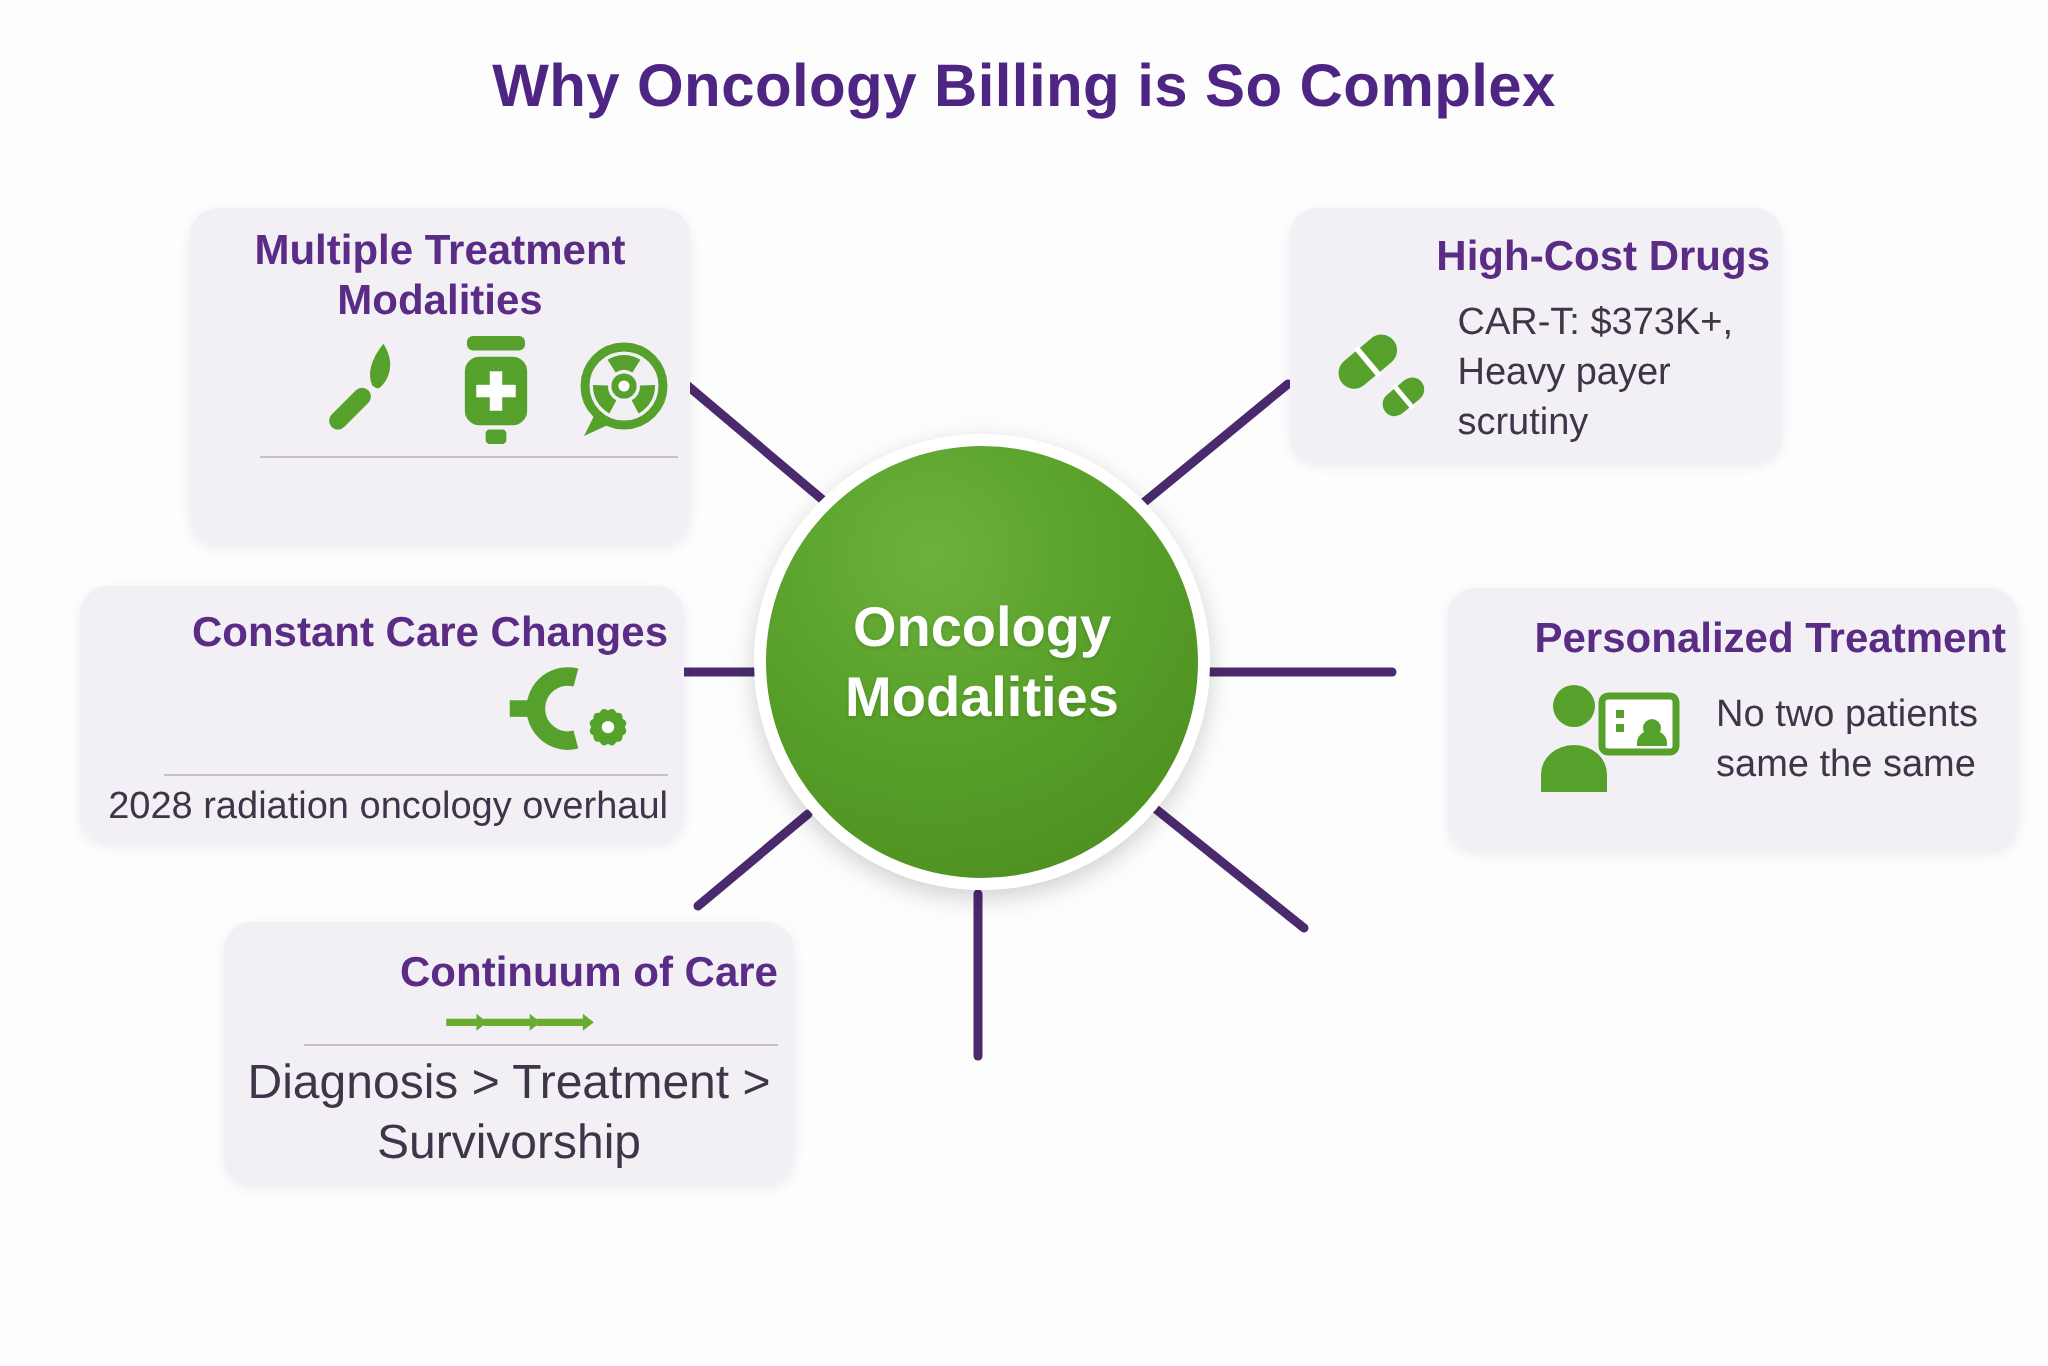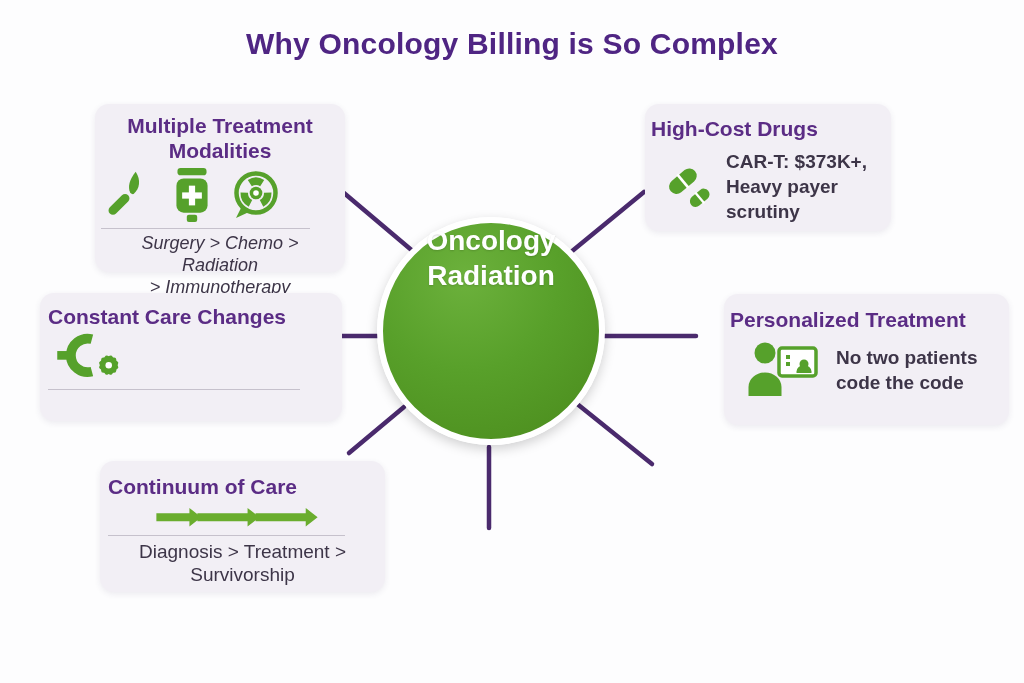--- a/index.html
+++ b/index.html
@@ -11,49 +11,49 @@
   .page-title {
     position:absolute; left:0; right:0; top:27px; margin:0;
     text-align:center; font-size:30px; font-weight:bold;
     color:#4f2583; letter-spacing:.2px;
   }
   .connectors { position:absolute; left:0; top:0; z-index:0; }
   .card {
     position:absolute; z-index:1; box-sizing:border-box;
     background:#f2eff5; border-radius:14px;
     box-shadow:0 2px 6px rgba(60,40,90,.09);
-    display:flex; flex-direction:column; align-items:flex-start;
+    display:flex; flex-direction:column; align-items:flex-end;
   }
   .card h2 {
     margin:0; font-size:21px; line-height:1.2; font-weight:bold;
     color:#5b2c85; text-align:center;
   }
   .divider { width:88%; height:0; border:0; border-top:1px solid #c6c1cc; margin:6px 0 4px; }
   .caption { margin:0; font-size:18px; color:#3d3548; text-align:center; line-height:1.22; }
   .italic { font-style:italic; }
   .icon-row { display:flex; align-items:center; gap:14px; margin-top:5px; }
-  .side-row { display:flex; align-items:center; gap:14px; margin-top:8px; padding:0 14px;font-weight:bold; }
+  .side-row { display:flex; align-items:center; gap:14px; margin-top:8px; padding:0 14px; }
   .side-text { margin:0; font-size:19px; color:#3d3548; line-height:1.32; text-align:left; }
   .icon { display:block; }
 
   
   .card-modalities   { left:95px;  top:104px; width:250px; height:168px; padding:9px 6px 6px; }
   .card-codechanges  { left:40px;  top:293px; width:302px; height:128px; padding:11px 8px 6px; }
-  .card-continuum    { left:100px; top:461px; width:285px; height:131px; padding:13px 8px 6px; }
+  .card-continuum    { left:112px; top:461px; width:285px; height:131px; padding:13px 8px 6px; }
   .card-highcost     { left:645px; top:104px; width:246px; height:127px; padding:12px 6px 6px; }
   .card-personalized { left:724px; top:294px; width:285px; height:131px; padding:13px 6px 6px; }
   .card-teams        { left:600px; top:462px; width:285px; height:132px; padding:13px 6px 6px; }
 
   .center-node {
     position:absolute; z-index:2; left:377px; top:217px;
     width:228px; height:228px; box-sizing:border-box;
     border-radius:50%; border:6px solid #ffffff;
     background:radial-gradient(circle at 38% 25%, #6cb13c 0%, #58a02a 45%, #4a8a1c 100%);
     box-shadow:0 4px 12px rgba(0,0,0,.18);
-    display:flex; flex-direction:column; align-items:center; justify-content:flex-start;
+    display:flex; flex-direction:column; align-items:center; justify-content:center;
   }
   .center-node span {
     color:#ffffff; font-size:28px; font-weight:bold; line-height:1.26;
     text-shadow:0 1px 2px rgba(0,0,0,.15);
   }
 </style>
 </head>
 <body>
 
 <div class="canvas">
@@ -98,53 +98,50 @@
           <path d="M12 39 L7 49 L20 43 Z"></path>
           <path d="M22.8 17.2 L18.8 10.9 A15.5 15.5 0 0 1 35.2 10.9 L31.2 17.2 A8 8 0 0 0 22.8 17.2 Z"></path>
           <path d="M35.0 23.7 L42.5 23.5 A15.5 15.5 0 0 1 34.3 37.7 L30.8 31.1 A8 8 0 0 0 35.0 23.7 Z"></path>
           <path d="M19.0 23.7 L11.5 23.5 A15.5 15.5 0 0 0 19.7 37.7 L23.2 31.1 A8 8 0 0 1 19.0 23.7 Z"></path>
           <circle cx="27" cy="24" r="6.3"></circle>
           <circle cx="27" cy="24" r="2.8" fill="#ffffff"></circle>
         </g>
       </svg>
     </div>
     <hr class="divider">
-    <p class="caption italic">
-      <span>Surgery &gt; Chemo &gt; Radiation</span><br>
-      <span>&gt; Immunotherapy</span>
-    </p>
   </section>
 
   <section class="card card-codechanges">
     <h2>Constant Care Changes</h2>
     <svg class="icon" width="90" height="52" viewBox="0 0 66 48" style="margin-top:2px">
       <path d="M32 7.5 A15.5 15.5 0 1 0 32 37.5" fill="none" stroke="#56a12b" stroke-width="9"></path>
       <rect x="0" y="18.5" width="13" height="8" fill="#56a12b"></rect>
       <g fill="#56a12b">
         <rect x="40.5" y="24.5" width="14" height="14" rx="2"></rect>
         <rect x="40.5" y="24.5" width="14" height="14" rx="2" transform="rotate(30 47.5 31.5)"></rect>
         <rect x="40.5" y="24.5" width="14" height="14" rx="2" transform="rotate(60 47.5 31.5)"></rect>
         <circle cx="47.5" cy="31.5" r="7.5"></circle>
         <circle cx="47.5" cy="31.5" r="3" fill="#ffffff"></circle>
       </g>
     </svg>
     <hr class="divider">
+    <p class="caption" style="font-size:19px">2028 radiation oncology overhaul</p>
   </section>
 
   <section class="card card-continuum">
     <h2>Continuum of Care</h2>
     <svg class="icon" width="258" height="34" viewBox="0 0 248 34" style="margin-top:7px">
       <g fill="#6aad2e">
         <path d="M2 11 H52 V3 L70 17 L52 31 V23 H2 Z"></path>
         <path d="M64 11 H140 V3 L158 17 L140 31 V23 H64 Z"></path>
         <path d="M152 11 H228 V3 L246 17 L228 31 V23 H152 Z"></path>
       </g>
     </svg>
     <hr class="divider">
-    <p class="caption" style="font-size:19px">Diagnosis &gt; Treatment &gt; Survivorship</p>
+    <p class="caption" style="font-size:24px">Diagnosis &gt; Treatment &gt; Survivorship</p>
   </section>
 
   <section class="card card-highcost">
     <h2>High-Cost Drugs</h2>
     <div class="side-row">
       <svg class="icon" width="62" height="60" viewBox="0 0 70 68">
         <g transform="rotate(-40 27 25)">
           <rect x="3" y="14" width="47" height="22" rx="11" fill="#56a12b"></rect>
           <line x1="26.5" y1="12" x2="26.5" y2="38" stroke="#ffffff" stroke-width="4"></line>
         </g>
@@ -169,24 +166,24 @@
           <rect x="41" y="15" width="4" height="4"></rect>
           <rect x="41" y="22" width="4" height="4"></rect>
           <circle cx="59" cy="24" r="4.5"></circle>
           <path d="M51.5 33 v-1.5 a7.5 6.5 0 0 1 15 0 V33 Z"></path>
           <circle cx="20" cy="13" r="10.5"></circle>
           <path d="M3.5 56 v-9 a16.5 14.5 0 0 1 33 0 v9 Z"></path>
         </g>
       </svg>
       <p class="side-text">
         <span>No two patients</span><br>
-        <span>code the code</span>
+        <span>same the same</span>
       </p>
     </div>
   </section>
 
 
   <div class="center-node">
     <span>Oncology</span>
-    <span>Radiation</span>
+    <span>Modalities</span>
   </div>
 
 </div>
 
 </body></html>

